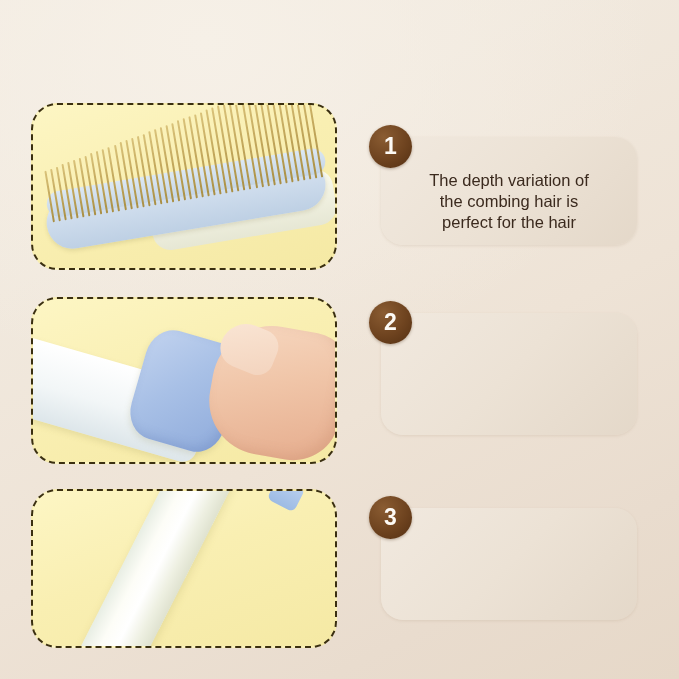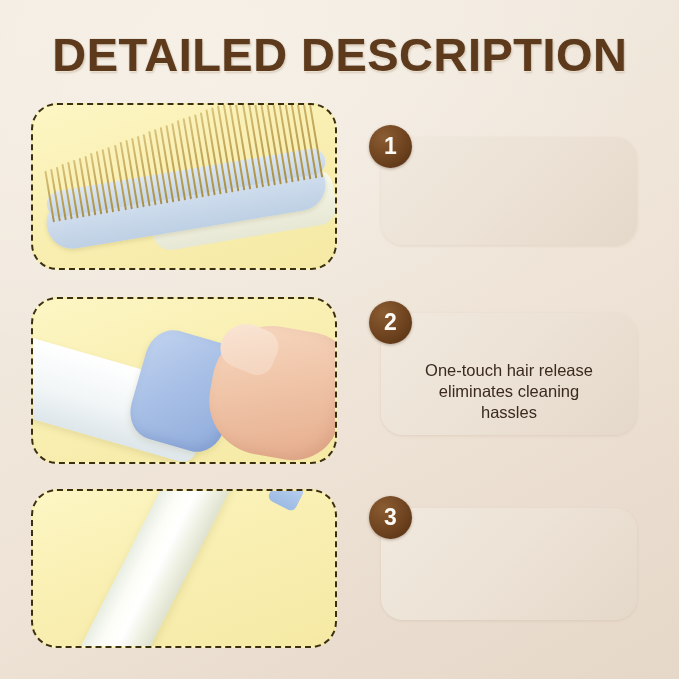--- a/index.html
+++ b/index.html
@@ -228,23 +228,20 @@
     line-height: 21px;
     color: #3b2a1e;
     white-space: pre-line;
   }
 </style>
 </head>
 <body>
 
 <div class="page">
 
-  <div class="title-wrap">
-    <span class="title">DETAILED DESCRIPTION</span>
-  </div>
 
   <div class="photo" id="photo-1">
     <div class="photo-inner">
       <div class="comb-body2"></div>
       <div class="comb-body"></div>
       <div class="comb-spine"></div>
       <div class="pins" id="comb-pins">
           <span class="pin" style="left: 4px; height: 52px;"></span>
           <span class="pin" style="left: 10.0444px; height: 53.2px;"></span>
           <span class="pin" style="left: 16.0889px; height: 54.4px;"></span>
@@ -306,26 +303,26 @@
 
   <div class="photo" id="photo-3">
     <div class="photo-inner">
       <div class="handle-diag"></div>
       <div class="handle-tip"></div>
     </div>
   </div>
 
   <div class="card" id="card-1">
     <div class="badge">1</div>
+    <div class="card-text">The depth variation of
+the combing hair is
+perfect for the hair</div>
   </div>
 
   <div class="card" id="card-2">
     <div class="badge">2</div>
-    <div class="card-text">One-touch hair release
-eliminates cleaning
-hassles</div>
   </div>
 
   <div class="card" id="card-3">
     <div class="badge">3</div>
   </div>
 
 </div>
 
 </body></html>

